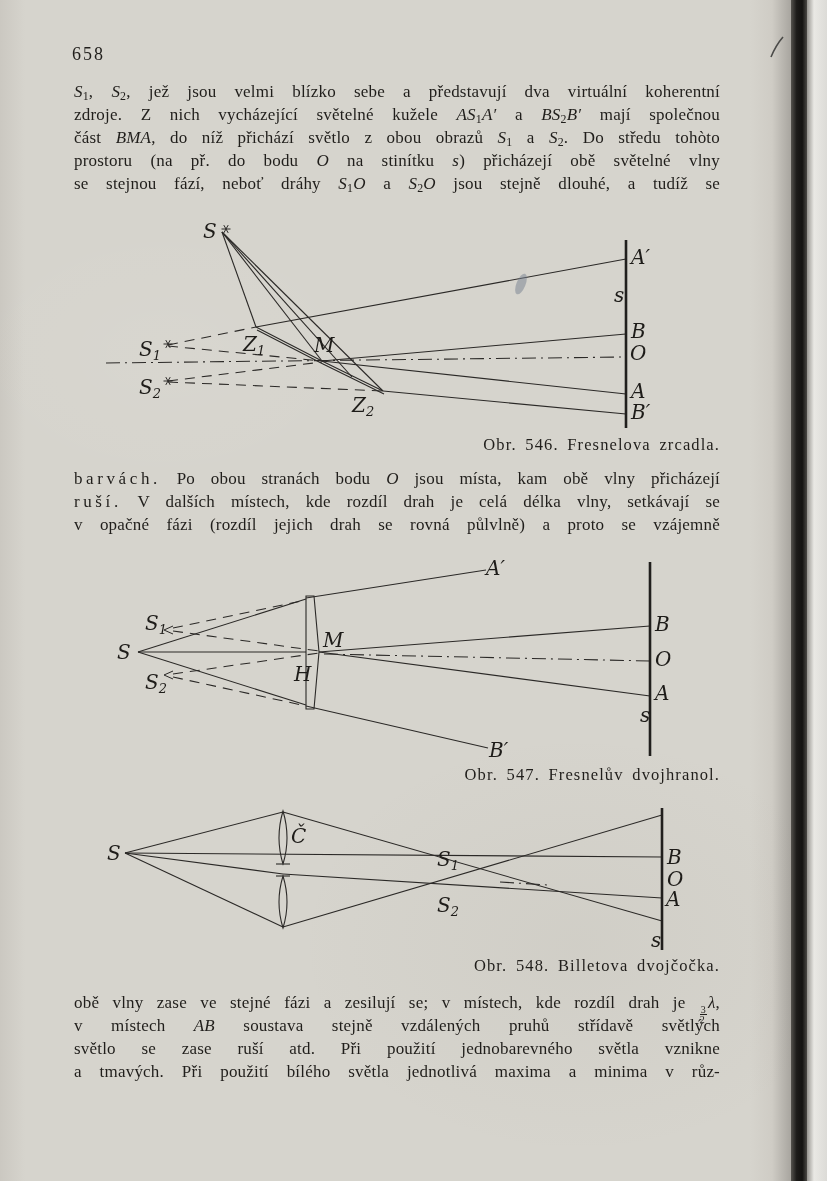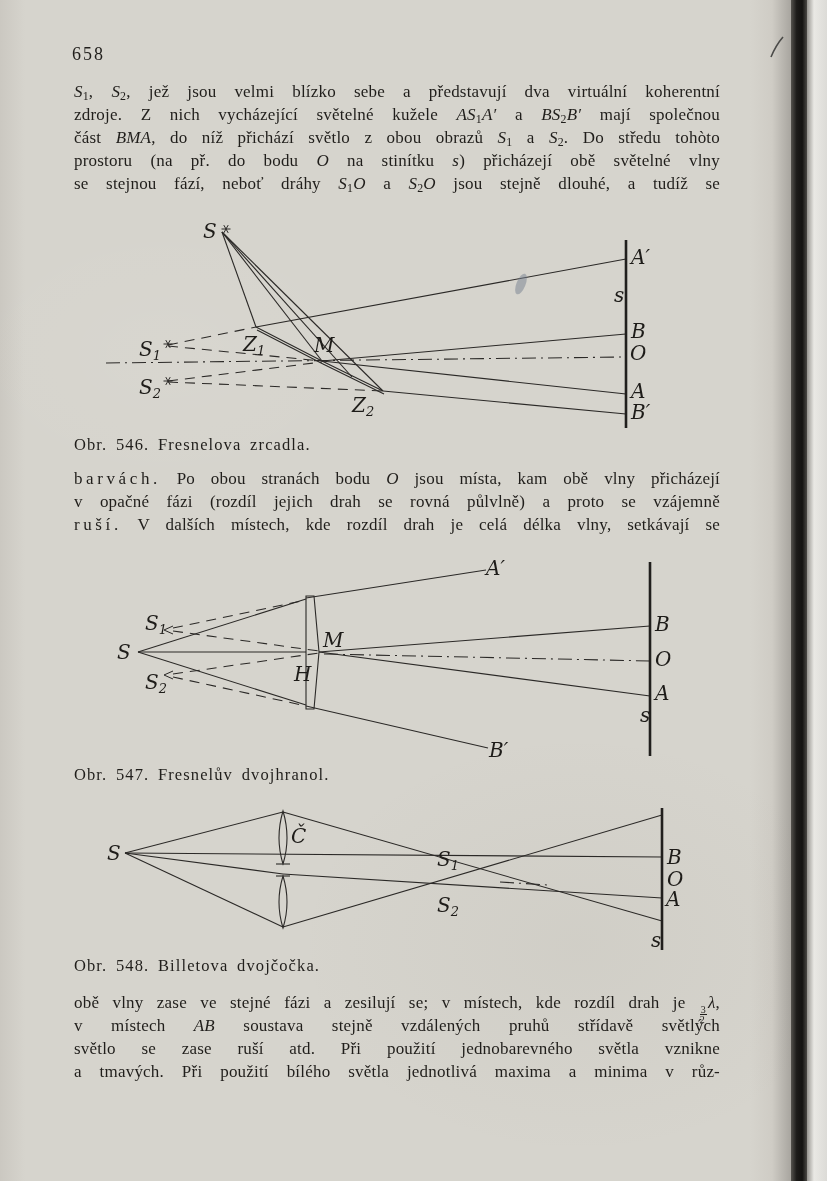--- a/index.html
+++ b/index.html
@@ -18,21 +18,21 @@
   .page-number{position:absolute;left:72px;top:44px;font-size:18px;letter-spacing:2px;}
   .para{position:absolute;left:74px;width:646px;font-size:17px;line-height:23px;
     letter-spacing:.2px;word-spacing:1.5px;}
   .tline{text-align:justify;text-align-last:justify;height:23px;white-space:nowrap0;}
   .tline i{font-style:italic;}
   .tline sub{font-size:70%;vertical-align:-3px;line-height:0;}
   .sperr{letter-spacing:3.6px;}
   .frac{display:inline-flex;flex-direction:column;font-size:10px;line-height:9px;
     text-align:center;vertical-align:-5px;margin:0 1px;}
   .frac .fn{border-bottom:1px solid #201e1b;padding:0 1px;}
-  .caption{position:absolute;left:74px;width:646px;text-align:left;font-size:16.5px;
+  .caption{position:absolute;left:74px;width:646px;text-align:right;font-size:16.5px;
     letter-spacing:1.1px;word-spacing:3.5px;}
   svg.fig-layer{position:absolute;left:0;top:0;pointer-events:none;}
   .fig-lines{stroke:#2b2927;stroke-width:1.1;fill:none;}
   .fig-dashed{stroke:#2b2927;stroke-width:1.05;stroke-dasharray:10 7;fill:none;}
   .fig-dashdot{stroke:#2b2927;stroke-width:1.05;stroke-dasharray:14 5 2 5;fill:none;}
   .fig-screen{stroke:#211f1d;stroke-width:2.6;}
   .fig-labels{font-family:"DejaVu Serif","Liberation Serif",serif;font-style:italic;
     font-size:20px;fill:#1e1c19;}
   .marker{stroke:#2b2927;stroke-width:1;}
 </style>
@@ -45,22 +45,22 @@
 
   <div class="para" style="top:80px;">
       <div class="tline"><i>S</i><sub>1</sub>, <i>S</i><sub>2</sub>, jež jsou velmi blízko sebe a představují dva virtuální koherentní</div>
       <div class="tline">zdroje. Z nich vycházející světelné kužele <i>AS</i><sub>1</sub><i>A′</i> a <i>BS</i><sub>2</sub><i>B′</i> mají společnou</div>
       <div class="tline">část <i>BMA</i>, do níž přichází světlo z obou obrazů <i>S</i><sub>1</sub> a <i>S</i><sub>2</sub>. Do středu tohòto</div>
       <div class="tline">prostoru (na př. do bodu <i>O</i> na stinítku <i>s</i>) přicházejí obě světelné vlny</div>
       <div class="tline">se stejnou fází, neboť dráhy <i>S</i><sub>1</sub><i>O</i> a <i>S</i><sub>2</sub><i>O</i> jsou stejně dlouhé, a tudíž se</div>
     </div>
   <div class="para" style="top:467px;">
       <div class="tline"><span class="sperr">barvách.</span> Po obou stranách bodu <i>O</i> jsou místa, kam obě vlny přicházejí</div>
+      <div class="tline"><span class="sperr">ruší.</span> V dalších místech, kde rozdíl drah je celá délka vlny, setkávají se</div>
       <div class="tline">v opačné fázi (rozdíl jejich drah se rovná půlvlně) a proto se vzájemně</div>
-      <div class="tline"><span class="sperr">ruší.</span> V dalších místech, kde rozdíl drah je celá délka vlny, setkávají se</div>
     </div>
   <div class="para" style="top:991px;">
       <div class="tline">obě vlny zase ve stejné fázi a zesilují se; v místech, kde rozdíl drah je <span class="frac">
           <span class="fn">3</span>
           <span class="fd">2</span>
         </span><i>λ</i>,</div>
       <div class="tline">v místech <i>AB</i> soustava stejně vzdálených pruhů střídavě světlých</div>
       <div class="tline">světlo se zase ruší atd. Při použití jednobarevného světla vznikne</div>
       <div class="tline">a tmavých. Při použití bílého světla jednotlivá maxima a minima v růz-</div>
     </div>

